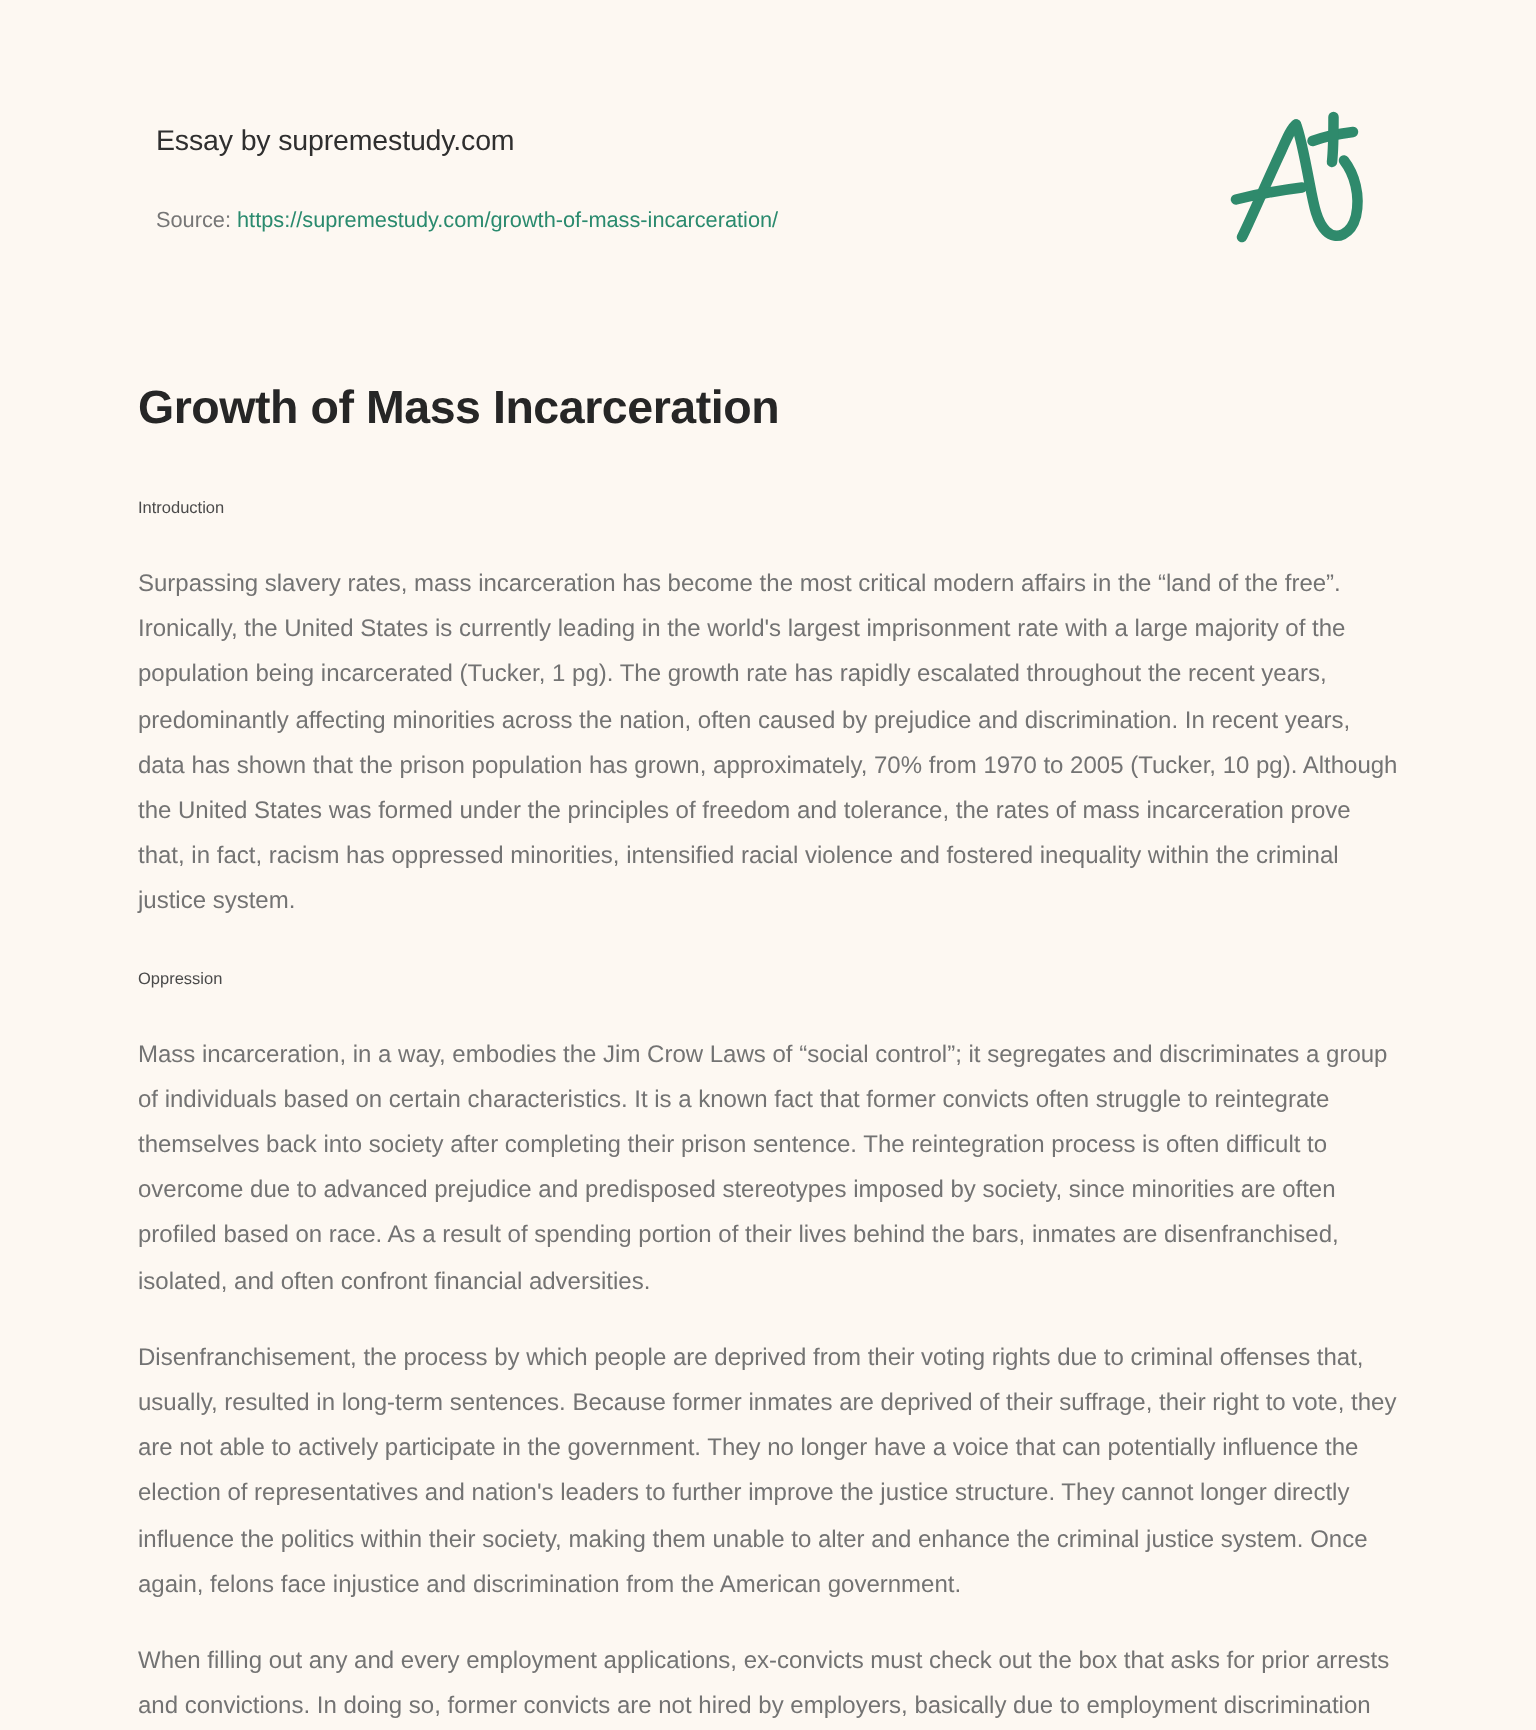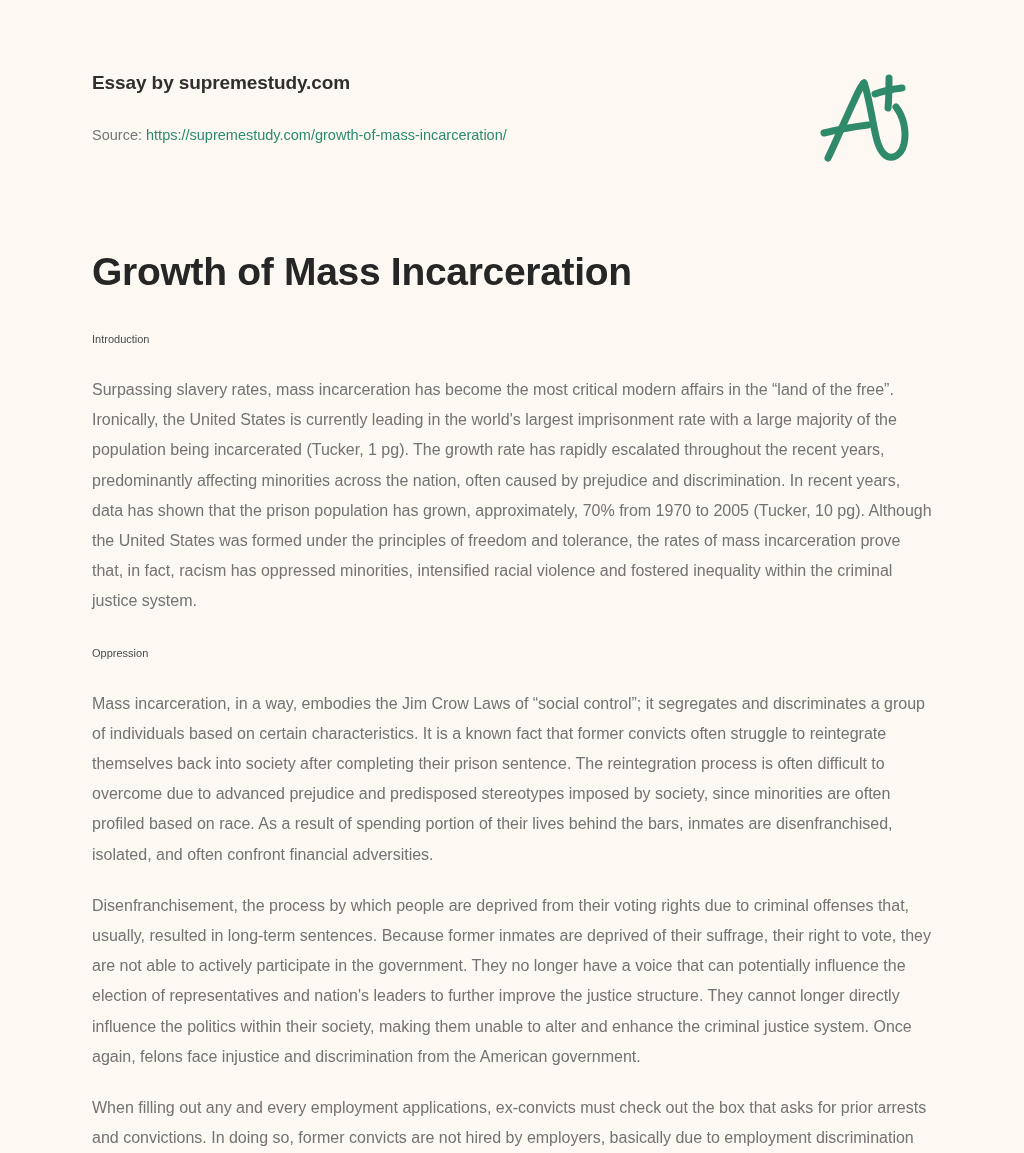--- a/index.html
+++ b/index.html
@@ -25,29 +25,29 @@
   }
 
   
   .header {
     position: relative;
     padding: 70px 92px 0 92px;
     height: 175px;
   }
   .byline {
     font-size: 19px;
-    font-weight: bold;
+    font-weight: normal;
     color: #2f2f2f;
     letter-spacing: -0.1px;
     line-height: 26px;
-    margin: 0;
+    margin: 12px;
     white-space: nowrap;
   }
   .source-line {
-    margin: 0;
+    margin: 12px;
     position: absolute;
     top: 124px;
     left: 92px;
     font-size: 14.5px;
     line-height: 22px;
     white-space: nowrap;
   }
   .source-label {
     color: #767676;
   }
@@ -64,21 +64,21 @@
     width: 96px;
     height: 96px;
   }
   .logo svg { display: block; width: 96px; height: 96px; }
 
   
   .article {
     padding: 0 92px;
   }
   .title {
-    font-size: 39px;
+    font-size: 31px;
     font-weight: bold;
     color: #262626;
     line-height: 38px;
     letter-spacing: -0.3px;
     margin: 78px 0 0 0;
   }
   .body {
     margin-top: 33px;
     max-width: 848px;
   }

